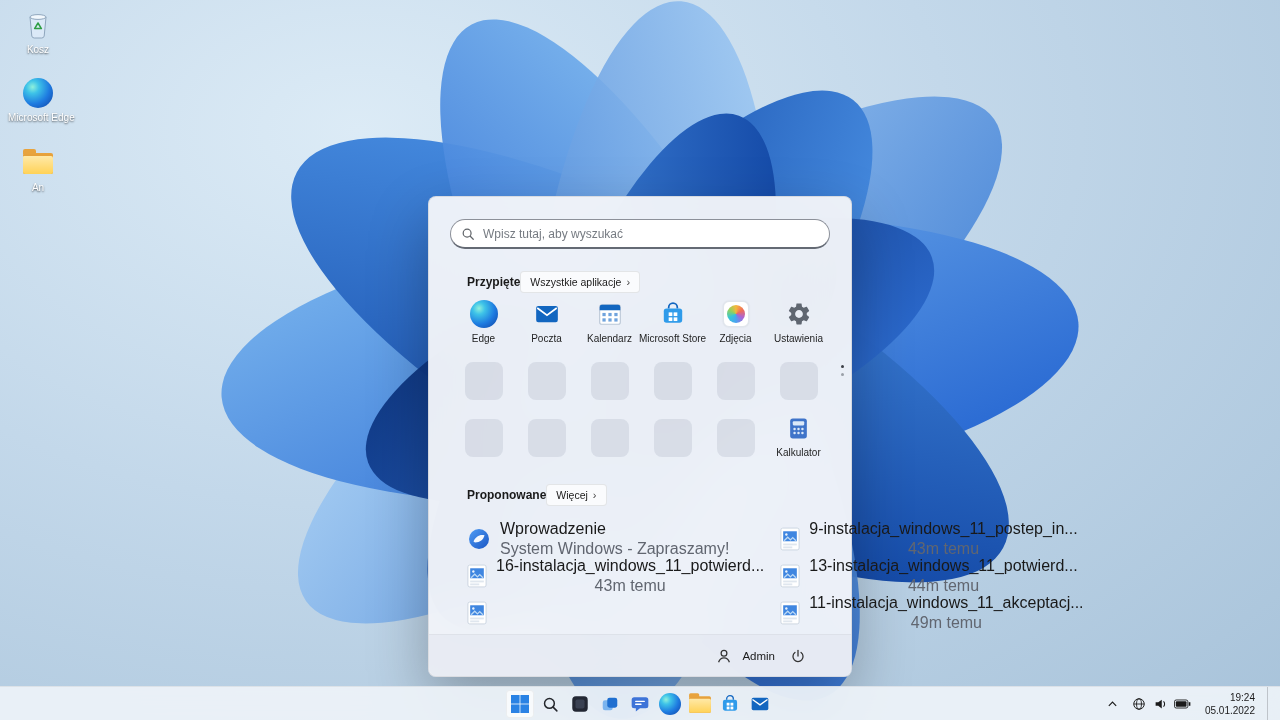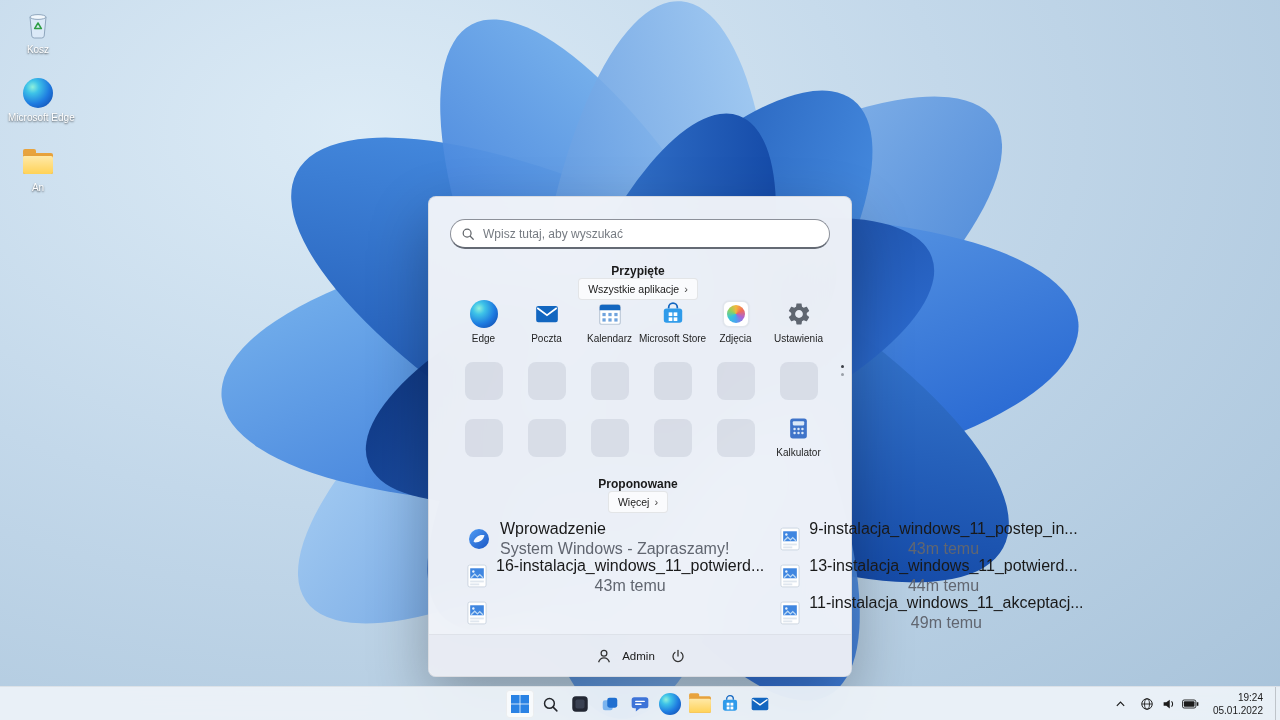--- a/index.html
+++ b/index.html
@@ -26,21 +26,21 @@
   .start-menu { position:absolute; left:50%; transform:translateX(-50%); top:196px; width:424px; height:481px;
     background:rgba(242,245,249,.96); border:1px solid rgba(0,0,0,.09); border-radius:8px;
     box-shadow:0 24px 60px rgba(0,0,0,.28); z-index:5; backdrop-filter:blur(30px); }
 
   .search-wrap { position:relative; margin:22px 21px 0; height:30px; }
   .search-wrap svg { position:absolute; left:11px; top:8px; }
   .search-input { width:100%; height:100%; border:1px solid #8c9099; border-bottom:2px solid #646a74; border-radius:15px;
     background:#fff; padding:0 12px 0 32px; font-size:12px; color:#222; font-family:"Liberation Sans",sans-serif; outline:none; }
   .search-input::placeholder { color:#767b82; }
 
-  .sec-row { display:flex; justify-content:center; align-items:center; margin:22px 42px 0 38px; height:22px;flex-direction:column; }
+  .sec-row { display:flex; justify-content:flex-start; align-items:center; margin:22px 42px 0 38px; height:22px; }
   .sec-title { font-size:12px; font-weight:bold; color:#1a1a1a; }
   .pill { display:flex; align-items:center; gap:5px; background:rgba(255,255,255,.75); border:1px solid rgba(0,0,0,.09);
     border-radius:4px; font-size:10.5px; color:#1a1a1a; padding:4px 9px; cursor:pointer; font-family:"Liberation Sans",sans-serif; }
   .pill .chev { font-size:11px; line-height:1; color:#444; }
 
   .pin-grid { margin:2px 0 0 23px; width:378px; display:grid; grid-template-columns:repeat(6,63px); grid-auto-rows:57px;text-align:right; }
   .tile { display:flex; flex-direction:column; align-items:center; justify-content:flex-start; padding-top:5px; border-radius:4px; cursor:pointer; }
   .tile-icon { height:28px; display:flex; align-items:center; justify-content:center; }
   .tile-label { margin-top:5px; font-size:10px; color:#1f1f1f; white-space:nowrap; }
   .ph { width:38px; height:38px; margin-top:5px; border-radius:8px; background:rgba(150,160,178,.22); }
@@ -53,35 +53,35 @@
   .page-dots { position:absolute; right:7px; top:168px; display:flex; flex-direction:column; gap:5px; cursor:pointer; }
   .page-dots i { width:3px; height:3px; border-radius:50%; background:#9aa0a8; }
   .page-dots i.cur { background:#3c4046; }
 
   .rec-grid { margin:14px 30px 0 38px; display:grid; grid-template-columns:1fr 1fr; column-gap:16px; grid-auto-rows:37px; }
   .rec-item { display:flex; align-items:center; gap:9px; cursor:pointer; border-radius:4px; }
   .rec-text { display:flex; flex-direction:column; gap:2px; overflow:hidden; }
   .rec-title { font-size:16px; color:#191919; white-space:nowrap; overflow:hidden; }
   .rec-sub { font-size:16px; color:#616670; white-space:nowrap;text-align:center; }
 
-  .start-footer { position:absolute; left:0; right:0; bottom:0; height:42px; display:flex; justify-content:center;
+  .start-footer { position:absolute; left:0; right:0; bottom:0; height:42px; display:flex; justify-content:flex-end;
     align-items:center; padding:12px 38px; background:rgba(225,230,238,.55); border-top:1px solid rgba(0,0,0,.04); border-radius:0 0 8px 8px; }
   .user-chip { display:flex; align-items:center; gap:9px; cursor:pointer; padding:4px 8px; border-radius:4px; }
   .user-chip span { font-size:11.5px; color:#1b1b1b; }
   .power-btn { width:30px; height:30px; display:flex; align-items:center; justify-content:center; border-radius:4px;
     background:transparent; border:none; cursor:pointer; }
 
   
   .taskbar { position:absolute; left:0; right:0; bottom:0; height:34px; background:rgba(238,243,248,.92);
     border-top:1px solid rgba(0,0,0,.06); z-index:10; backdrop-filter:blur(20px); }
   .tb-center { position:absolute; left:50%; top:3px; transform:translateX(-50%); display:flex; gap:2px; }
   .tb-btn { width:28px; height:28px; border-radius:4px; display:flex; align-items:center; justify-content:center;
     background:transparent; border:none; cursor:pointer; }
   .tb-btn.active { background:rgba(255,255,255,.7); box-shadow:inset 0 0 0 1px rgba(0,0,0,.05); }
-  .tb-right { position:absolute; right:0; top:0; height:100%; display:flex; align-items:center; gap:8px; }
+  .tb-right { position:absolute; right:8px; top:0; height:100%; display:flex; align-items:center; gap:8px; }
   .tray-group { display:flex; align-items:center; gap:7px; padding:4px 2px; border-radius:4px; cursor:pointer; }
   .clock { text-align:right; font-size:10px; color:#1b1b1b; line-height:1.3; cursor:pointer; padding:2px 4px; border-radius:4px; }
   .show-desktop { width:5px; height:100%; border-left:1px solid rgba(0,0,0,.18); cursor:pointer; }
   .chev-btn { padding:4px; display:flex; align-items:center; cursor:pointer; border-radius:4px; }
 </style>
 </head>
 <body>
 
 <svg width="0" height="0" style="position:absolute">
   <defs>

